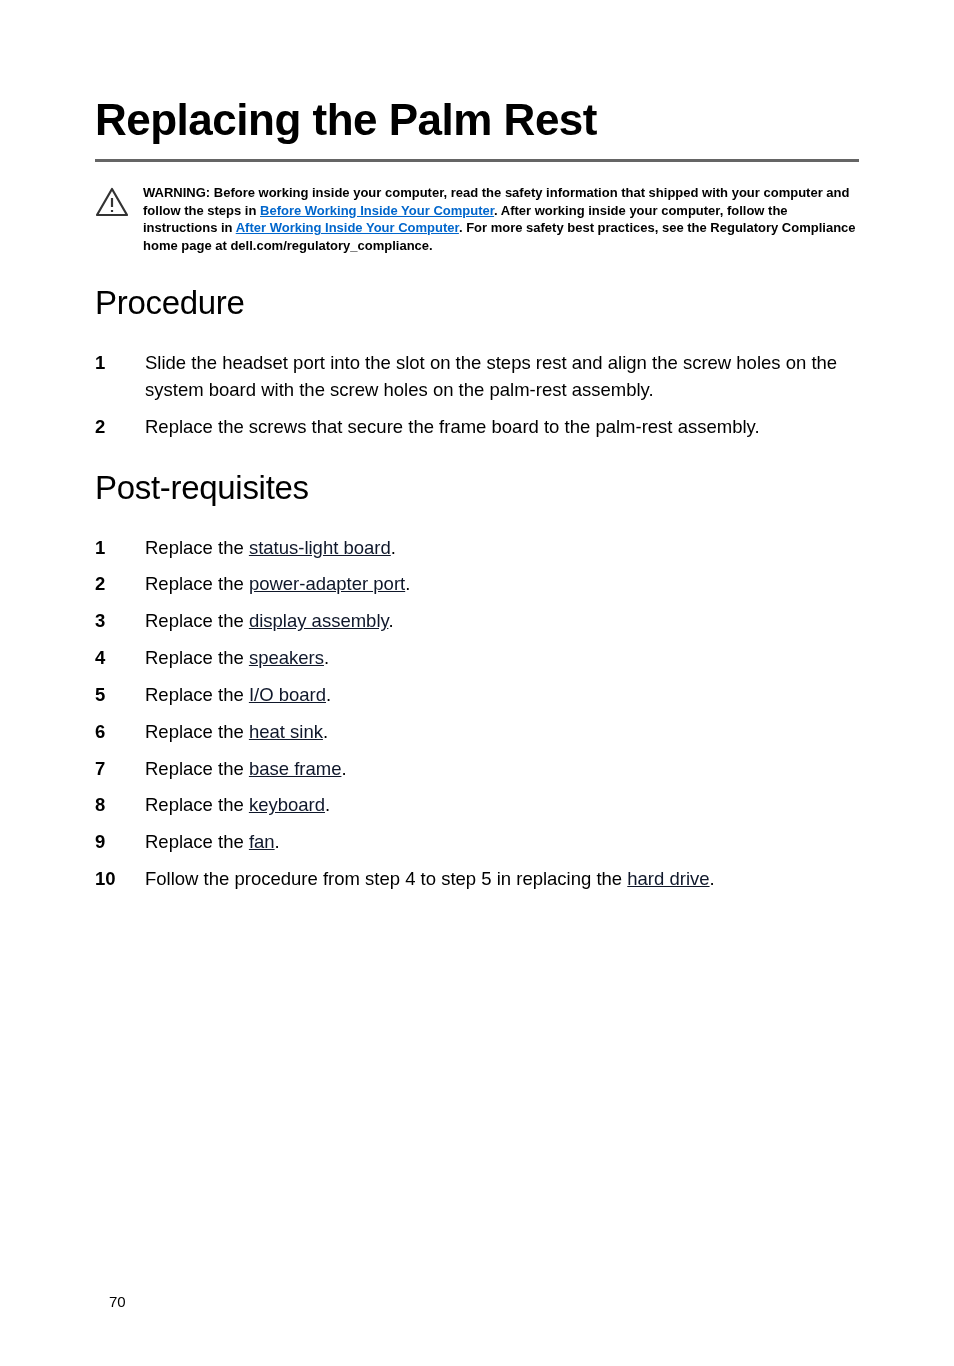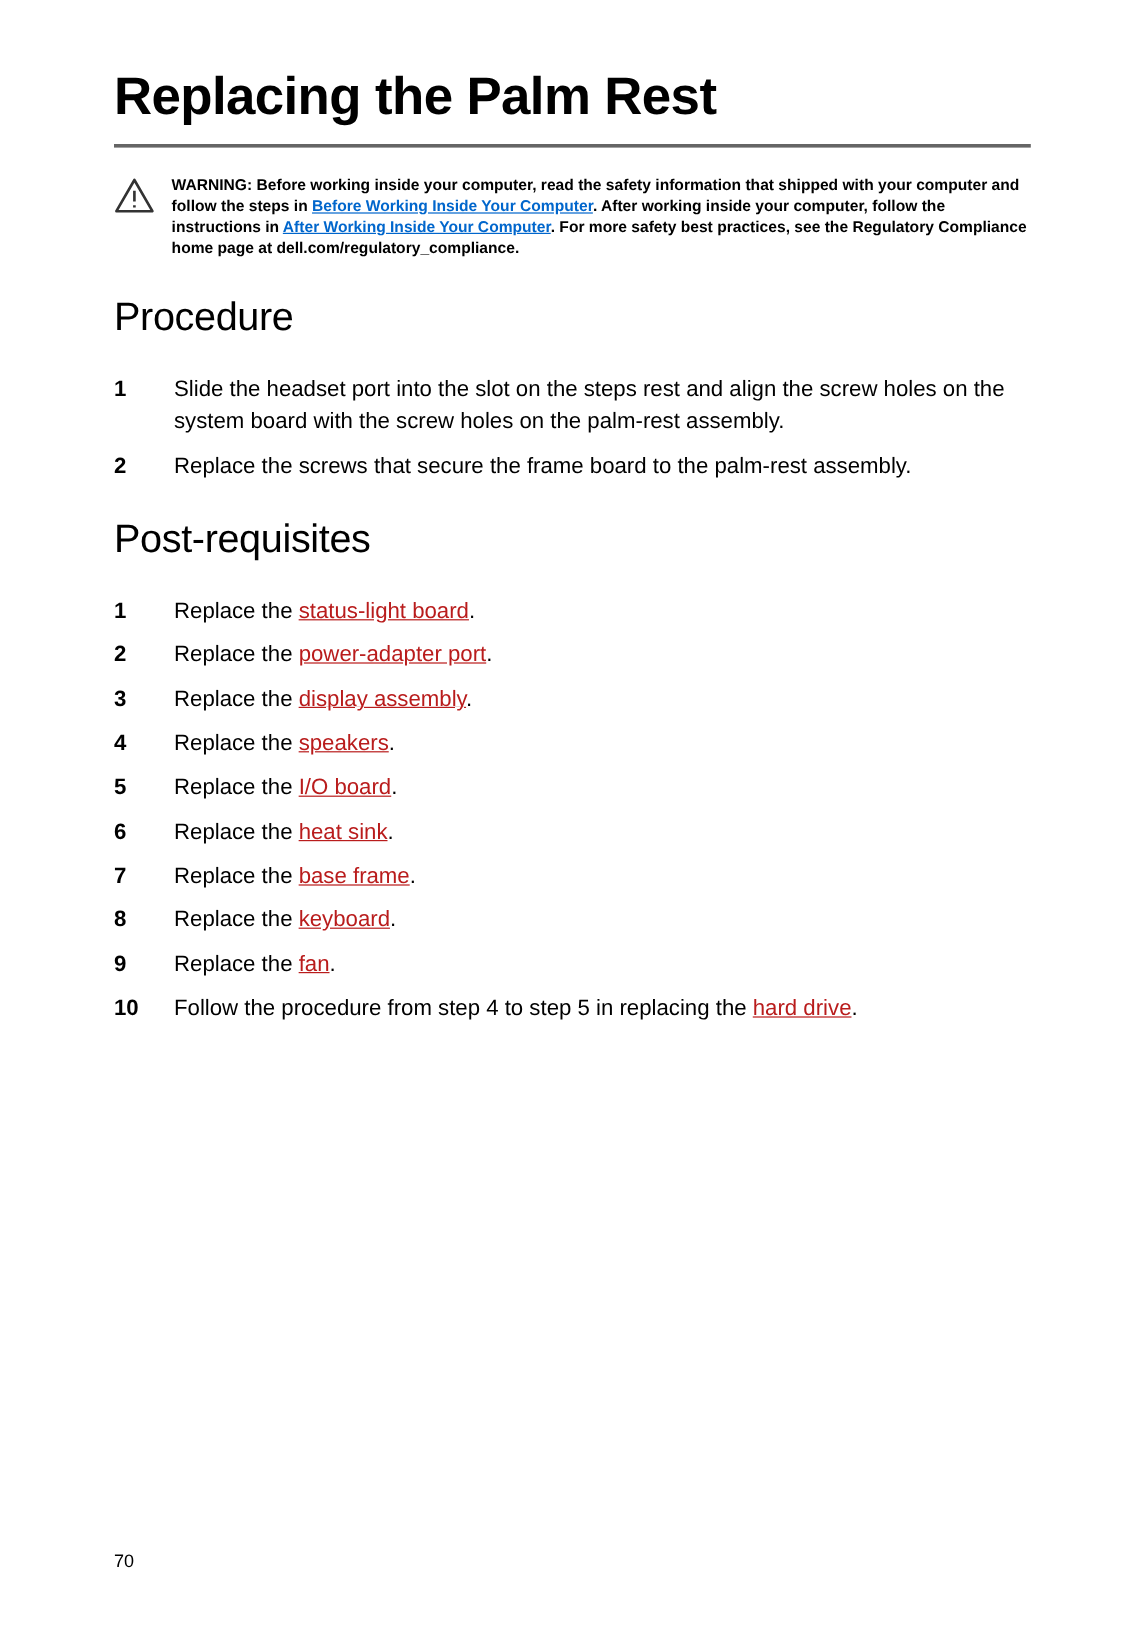--- a/index.html
+++ b/index.html
@@ -5,21 +5,21 @@
   * { margin: 0; padding: 0; box-sizing: border-box; }
   body {
     background: #ffffff;
     font-family: Arial, Helvetica, sans-serif;
     width: 954px;
     height: 1366px;
     position: relative;
     color: #000000;
   }
   .page {
-    padding: 56px 95px 0 95px;
+    padding: 95px 95px 0 95px;
   }
   .title {
     font-size: 44px;
     font-weight: 700;
     letter-spacing: -0.5px;
     padding-bottom: 14px;
     border-bottom: 3px solid #656565;
     margin-bottom: 22px;
   }
   .warning-block {
@@ -38,21 +38,21 @@
     font-size: 13px;
     font-weight: 700;
     line-height: 1.35;
   }
   .link {
     color: #0066cc;
     text-decoration: underline;
     font-weight: 700;
   }
   .link-normal {
-    color: #b91c1c;
+    color: #0f172a;
     text-decoration: underline;
     font-weight: 400;
   }
   .section-heading {
     font-size: 33px;
     font-weight: 400;
     margin-top: 14px;
     margin-bottom: 28px;
     letter-spacing: -0.3px;
   }
@@ -71,21 +71,21 @@
   ol.procedure > li .num {
     flex: 0 0 26px;
     font-weight: 700;
     text-align: left;
   }
   ol.procedure > li .content {
     flex: 1 1 auto;
   }
   .page-number {
     position: absolute;
-    left: 95px;
+    left: 109px;
     bottom: 56px;
     font-size: 15px;
     color: #000;
   }
   svg.tri path { stroke: #333; stroke-width: 2.2; fill: none; stroke-linejoin: round; }
   svg.tri .bang { stroke: #333; stroke-width: 2.2; }
 </style>
 </head>
 <body>
 

